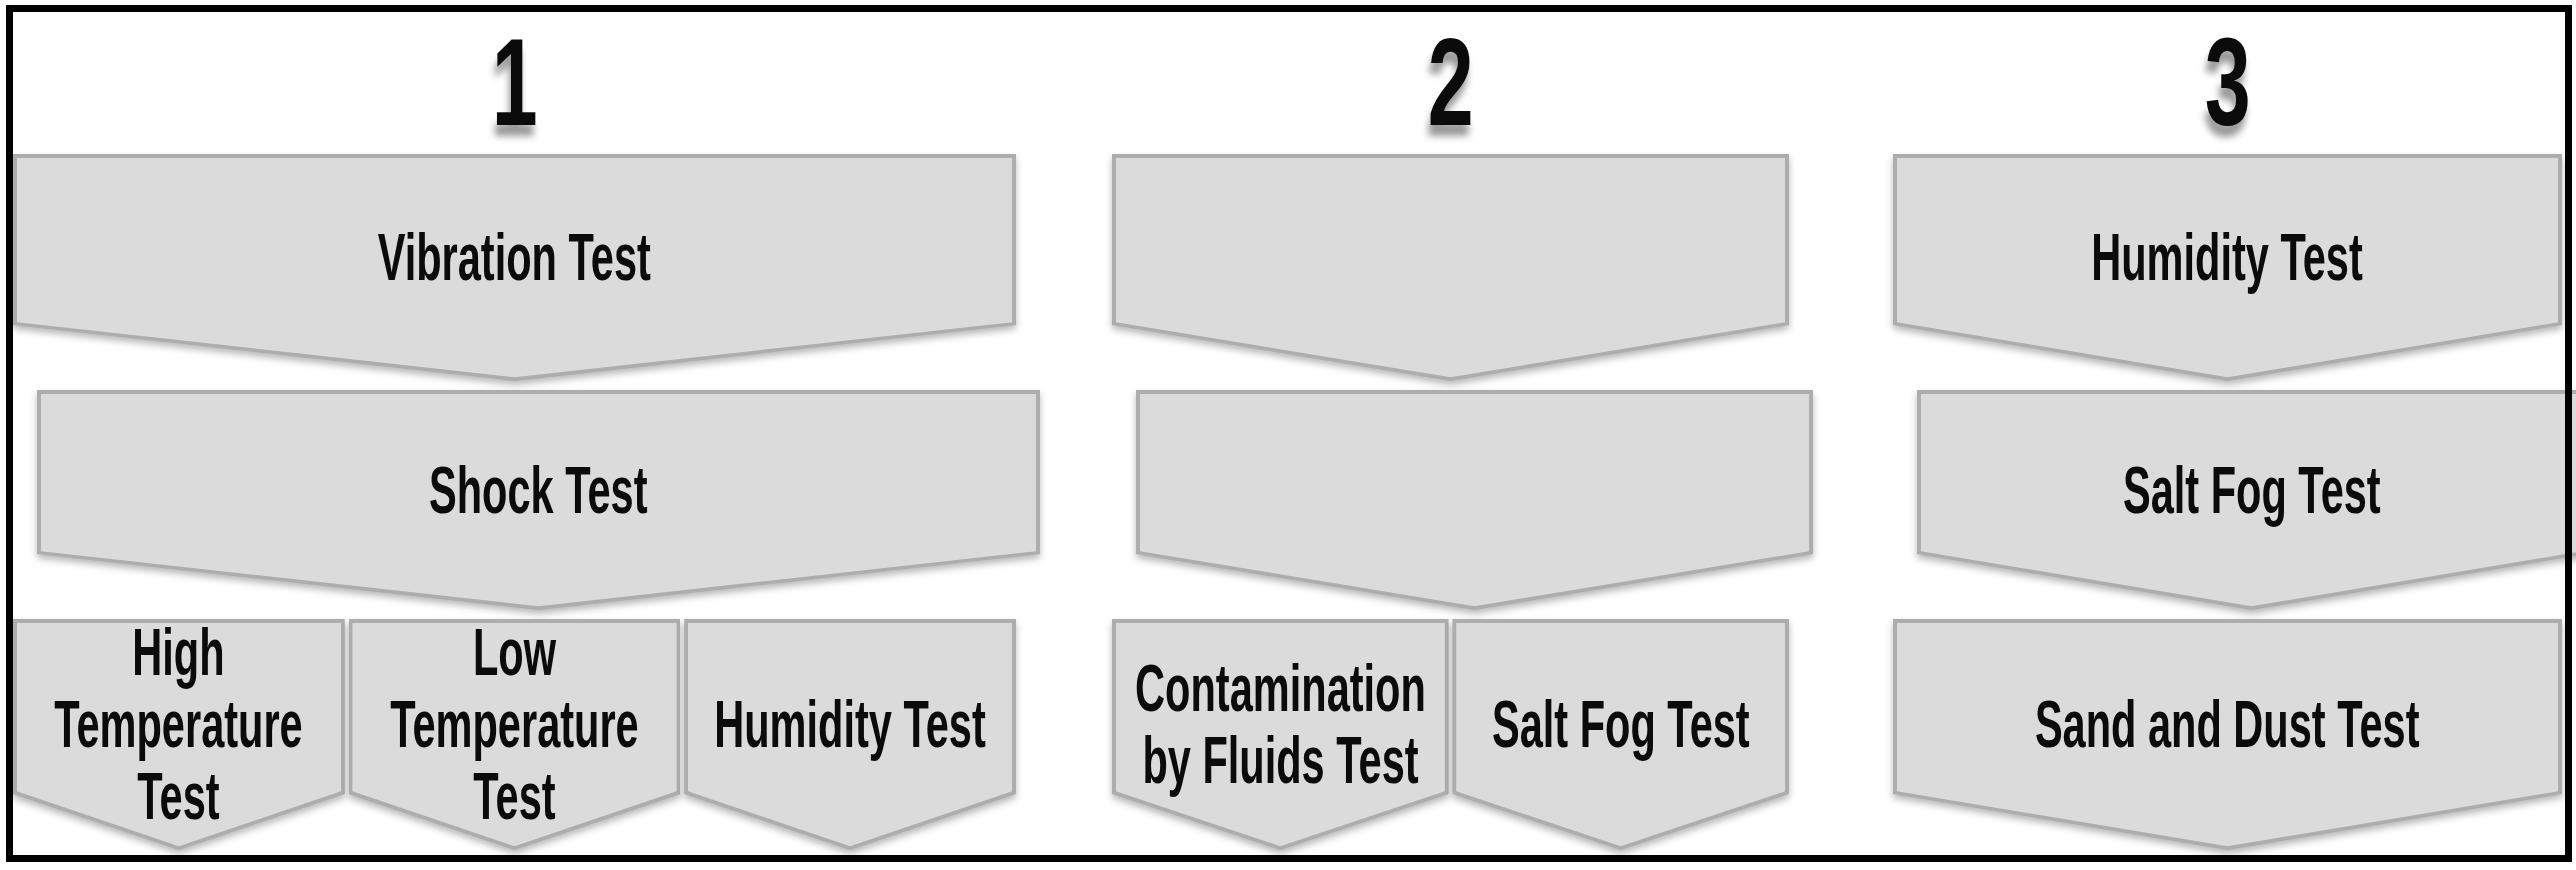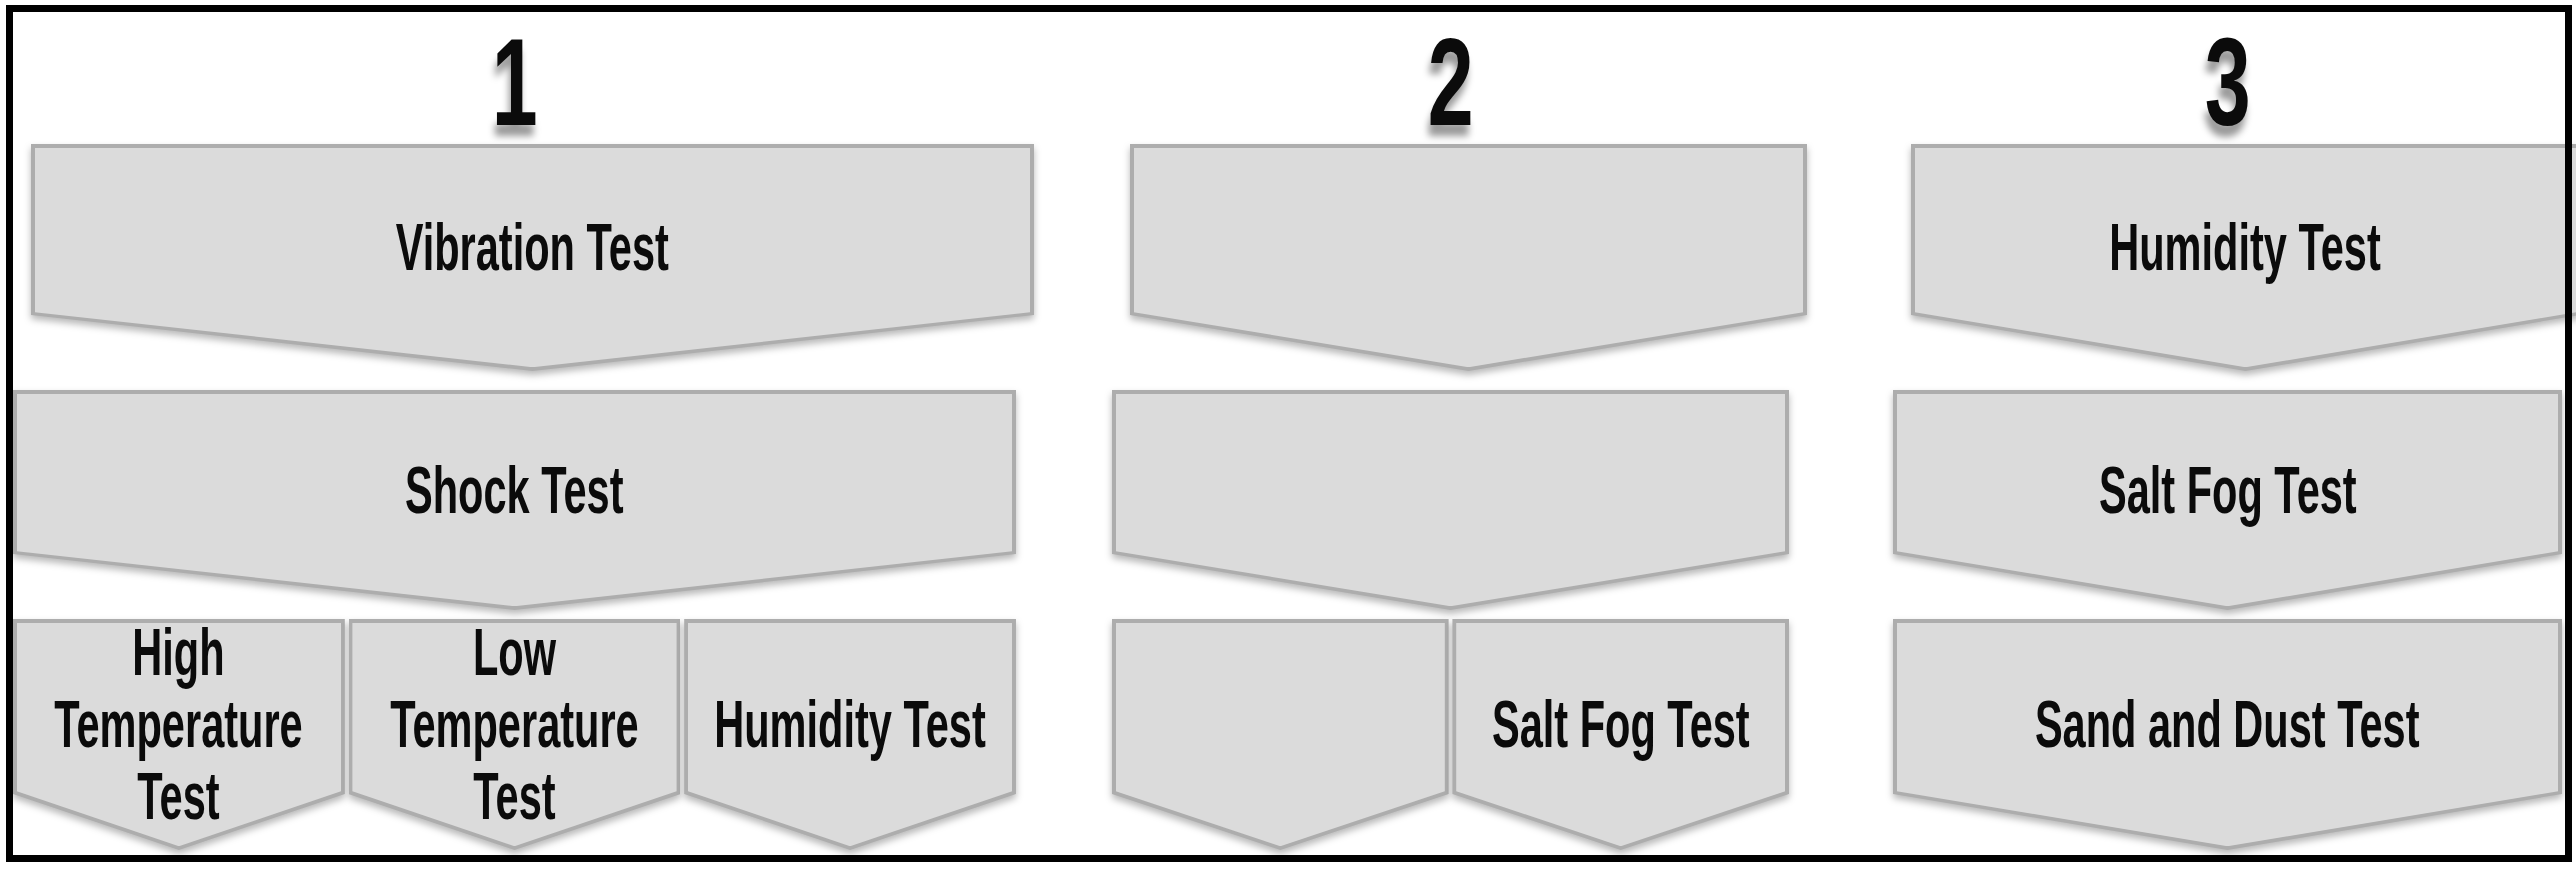--- a/index.html
+++ b/index.html
@@ -59,22 +59,22 @@
   }
 
   
   .row {
     position: absolute;
     left: 0;
     width: 100%;
     display: flex;
     gap: 3.8px;
   }
-  .row-1 { top: 144px; height: 227px; margin-left: 18px; }
-  .row-2 { top: 390px; height: 220px; }
+  .row-1 { top: 154px; height: 227px; }
+  .row-2 { top: 390px; height: 220px; padding-left: 24px; }
   .row-3 { top: 619px; height: 231px; }
 
   
   .chev {
     position: relative;
     flex: 1 1 0;
     filter: drop-shadow(0 4.5px 3.8px rgba(0, 0, 0, 0.28));
   }
   .chev-shape {
     position: absolute;
@@ -172,20 +172,24 @@
       </div>
     </div>
     <div class="row row-2">
       <div class="chev">
         <div class="chev-shape"></div>
       </div>
     </div>
     <div class="row row-3">
       <div class="chev">
         <div class="chev-shape"></div>
+        <div class="chev-label">
+          <span class="txt">Contamination
+by Fluids Test</span>
+        </div>
       </div>
       <div class="chev">
         <div class="chev-shape"></div>
         <div class="chev-label">
           <span class="txt">Salt Fog Test</span>
         </div>
       </div>
     </div>
   </div>
 

